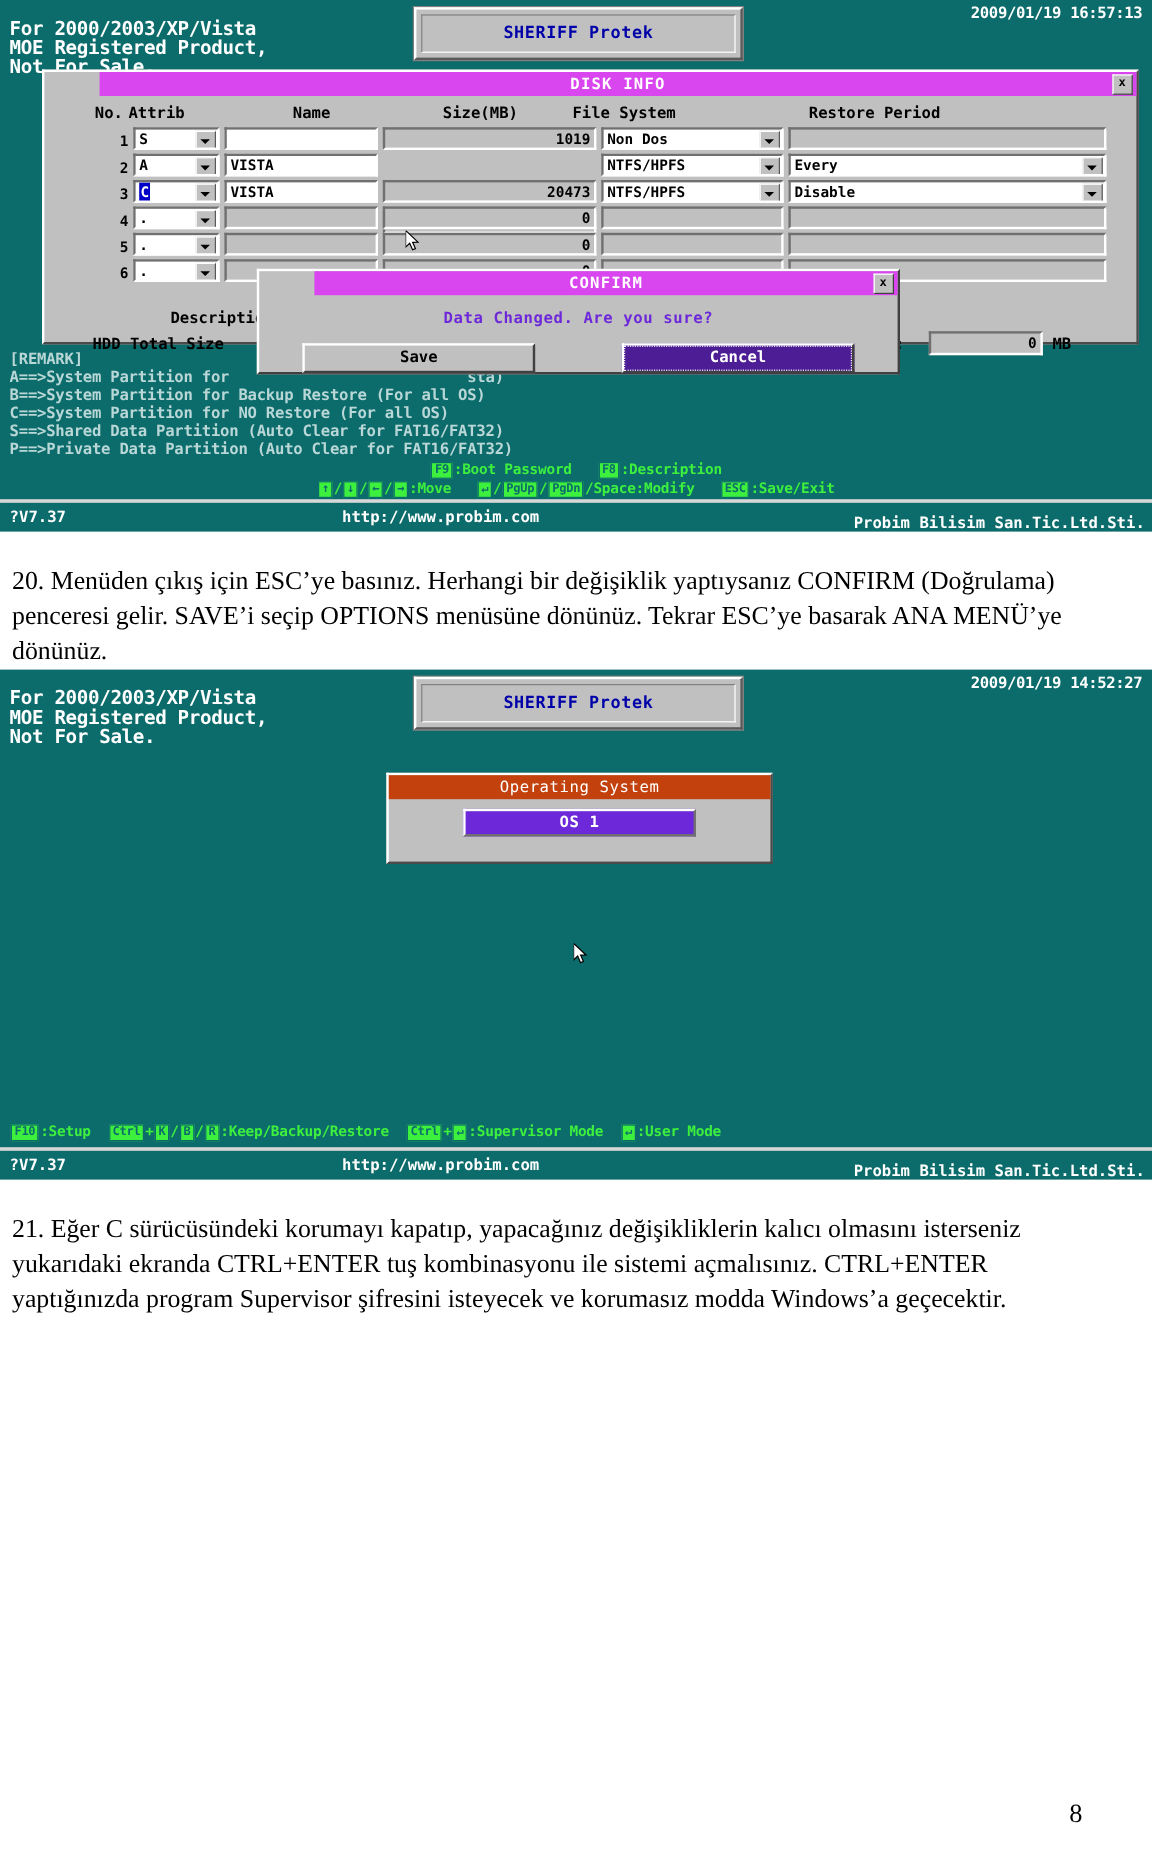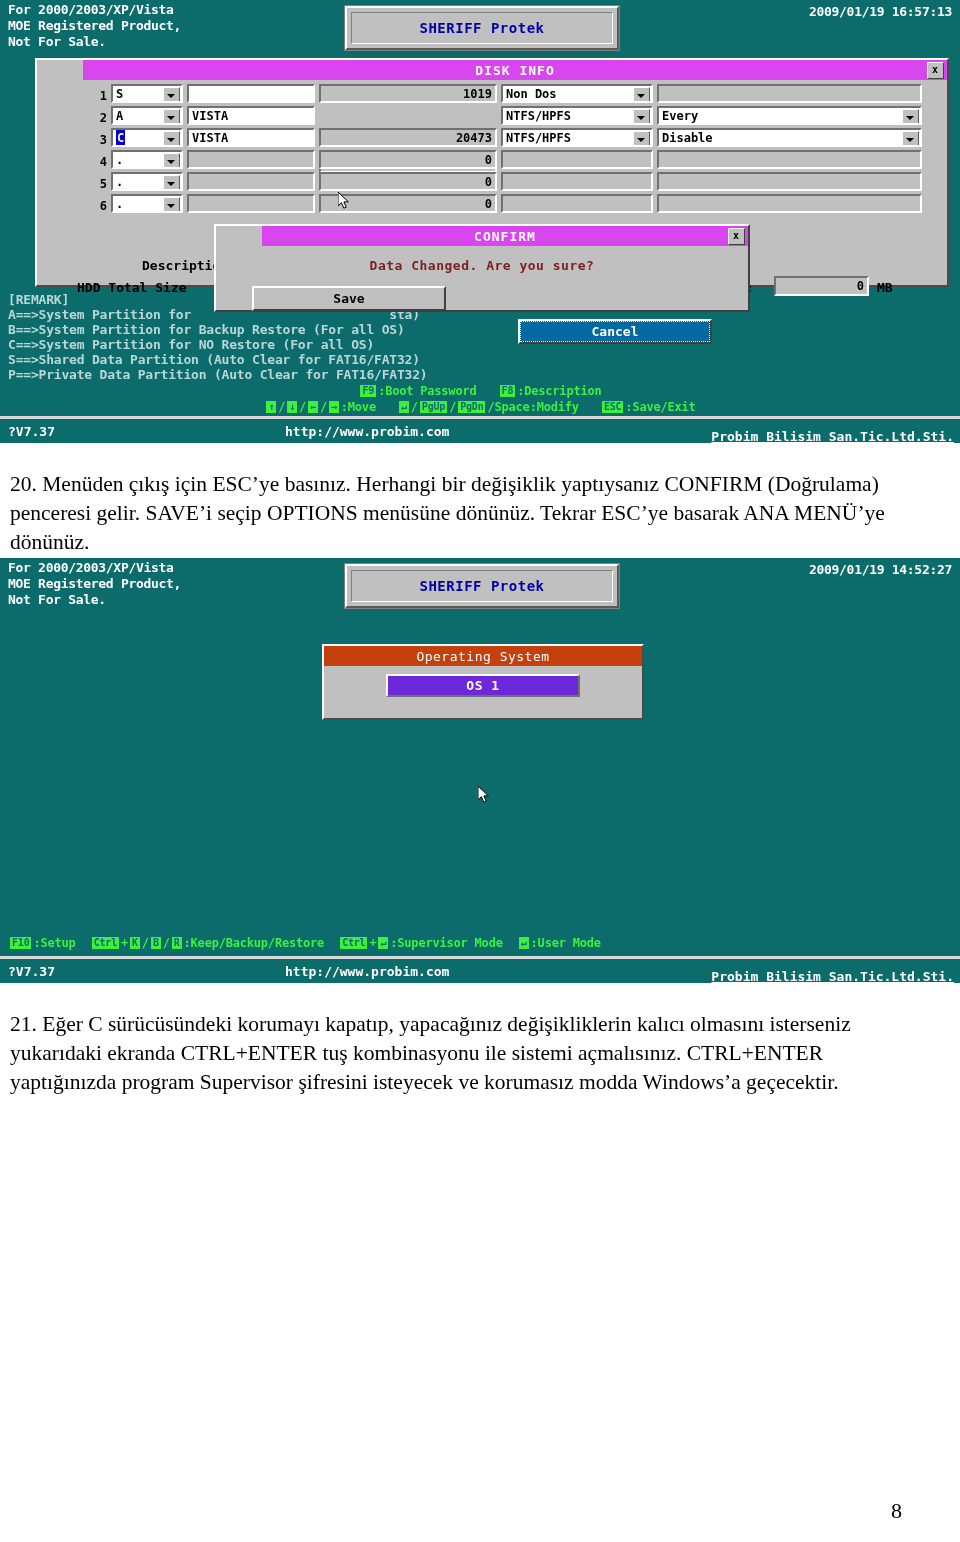--- a/index.html
+++ b/index.html
@@ -16,22 +16,22 @@
     background: #0c6b6b;
     font-family: "DejaVu Sans Mono", monospace;
     color: #ffffff;
     overflow: hidden;
   }
   .bios-top {
     position: relative;
     height: 55px;
   }
   .hdr-left {
-    position: absolute; left: 8px; top: 2px;
-    font-size: 13px; line-height: 16px;
+    position: absolute; left: 8px; top: 16px;
+    font-size: 16px; line-height: 16px;
     font-weight: bold;
     letter-spacing: -0.3px;
     white-space: pre;
   }
   .hdr-clock {
     position: absolute; right: 8px; top: 4px;
     font-size: 13px; font-weight: bold;
     letter-spacing: -0.3px;
   }
   .sheriff-box {
@@ -127,39 +127,39 @@
 
   
   .confirm {
     position: absolute;
     background: #c0c0c0;
     border: 2px solid;
     border-color: #ffffff #404040 #404040 #ffffff;
     z-index: 30;
   }
   .confirm-msg {
-    text-align: center; color: #7f1d1d;
+    text-align: center; color: #6d28d9;
     font-size: 13px; font-weight: bold;
     margin-top: 12px;
     letter-spacing: 0.5px;
   }
   .btnrow { display:flex; justify-content: space-around; margin-top: 13px; }
   .btn {
     width: 190px; height: 21px;
     background: #c0c0c0; color: #000;
     border: 2px solid;
     border-color: #ffffff #404040 #404040 #ffffff;
     font-size: 13px; font-weight: bold;
     display:flex; align-items:center; justify-content:center;
     font-family: "DejaVu Sans Mono", monospace;
   }
   .btn.primary {
-    background: #0369a1; color: #ffffff;
+    background: #4c1d95; color: #ffffff;
     border-color: #ffffff #404040 #404040 #ffffff;
-    outline: 1px dotted #ffffff; outline-offset: -3px; margin-top: 33px;
+    outline: 1px dotted #ffffff; outline-offset: -3px;
   }
 
   
   .remarks {
     position: absolute; left: 8px;
     color: #b9d7d7; font-size: 13px; line-height: 15px;
     font-weight: bold; white-space: pre;
     letter-spacing: -0.2px;
   }
   .keyline {
@@ -177,21 +177,21 @@
     vertical-align: 1px;
   }
   .statusbar {
     position: absolute; left: 0; right: 0; bottom: 0;
     height: 24px;
     border-top: 3px solid #d8d8d8;
     color: #ffffff; font-size: 13px; font-weight: bold;
   }
   .statusbar .sb-l { position:absolute; left: 8px; top: 5px; }
   .statusbar .sb-m { position:absolute; left: 285px; top: 5px; }
-  .statusbar .sb-r { position:absolute; right: 6px; top: 10px; text-decoration: underline; }
+  .statusbar .sb-r { position:absolute; right: 6px; top: 10px; }
 
   
   .oswin {
     position: absolute;
     background: #c0c0c0;
     border: 2px solid;
     border-color: #ffffff #4a4a4a #4a4a4a #ffffff;
     width: 318px; height: 72px;
   }
   .oswin-title {
@@ -246,20 +246,28 @@
       <div class="hdr-clock">2009/01/19 16:57:13</div>
     </div>
 
     <div class="win" style="left:35px; top:58px; width:910px; height:225px;">
       <div class="win-title">
         <span>DISK INFO</span>
         <span class="win-close">x</span>
       </div>
 
       <div style="position:relative; padding:4px 12px 0 12px;">
+        <div class="col-heads">
+          <span style="left:30px;">No.</span>
+          <span style="left:58px;">Attrib</span>
+          <span style="left:195px;">Name</span>
+          <span style="left:320px;">Size(MB)</span>
+          <span style="left:428px;">File System</span>
+          <span style="left:625px;">Restore Period</span>
+        </div>
 
         <div class="row">
           <span class="rowno" style="left:40px;">1</span>
           <div class="fld combo" style="left:62px; width:72px;">
             <span>S</span>
             <span class="arrow"></span>
           </div>
           <div class="fld" style="left:138px; width:128px;"></div>
           <div class="fld gray right" style="left:270px; width:178px;">1019</div>
           <div class="fld combo" style="left:452px; width:152px;">

